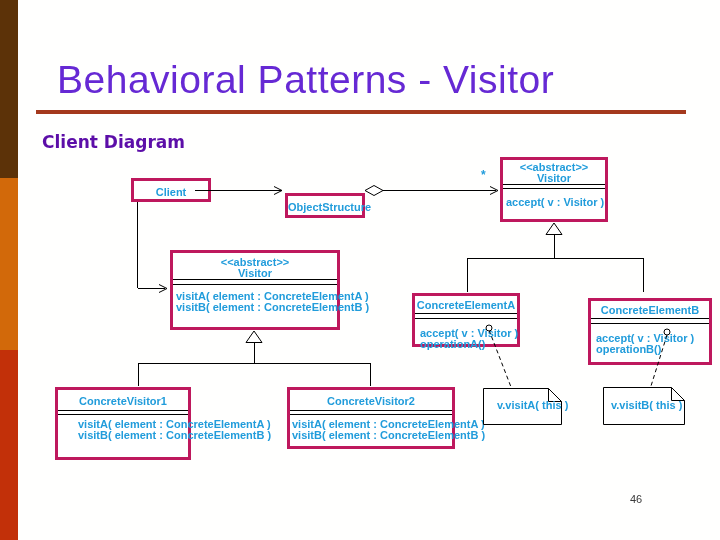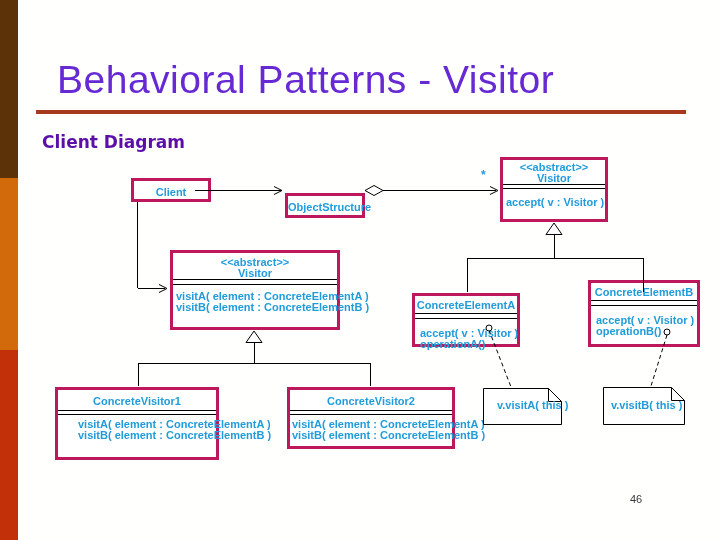--- a/index.html
+++ b/index.html
@@ -35,26 +35,26 @@
   #element .hdr { height:25px; padding-top:2px; }
   #element .attrs { height:4px; }
   #element .ops { padding:8px 0 0 3px; }
 
   #visitor { left:170px; top:250px; width:170px; height:80px; }
   #visitor .hdr { height:27px; padding-top:4px; }
   #visitor .attrs { height:5px; }
   #visitor .ops { padding:6px 0 0 3px; }
 
   #cea { left:412px; top:293px; width:108px; height:54px; }
-  #ceb { left:588px; top:280px; width:112px; height:67px; }
+  #ceb { left:588px; top:298px; width:124px; height:67px; }
   #cea .hdr, #ceb .hdr { height:18px; padding-top:3px; line-height:12px; }
   #cea .attrs, #ceb .attrs { height:5px; }
   #cea .ops, #ceb .ops { padding:9px 0 0 5px; }
 
-  #cv1 { left:55px; top:387px; width:164px; height:73px; }
+  #cv1 { left:55px; top:387px; width:136px; height:73px; }
   #cv2 { left:287px; top:387px; width:168px; height:62px; }
   #cv1 .hdr, #cv2 .hdr { height:21px; padding-top:5px; line-height:12px; }
   #cv1 .attrs, #cv2 .attrs { height:4px; }
   #cv1 .ops { padding:4px 0 0 20px; }
   #cv2 .ops { padding:4px 0 0 2px; }
 
   
   svg.connectors { position:absolute; left:0; top:0; width:720px; height:540px; z-index:5; pointer-events:none; }
 
   .note-text { position:absolute; z-index:6; color:var(--diagram-text-color,#219CDB);

